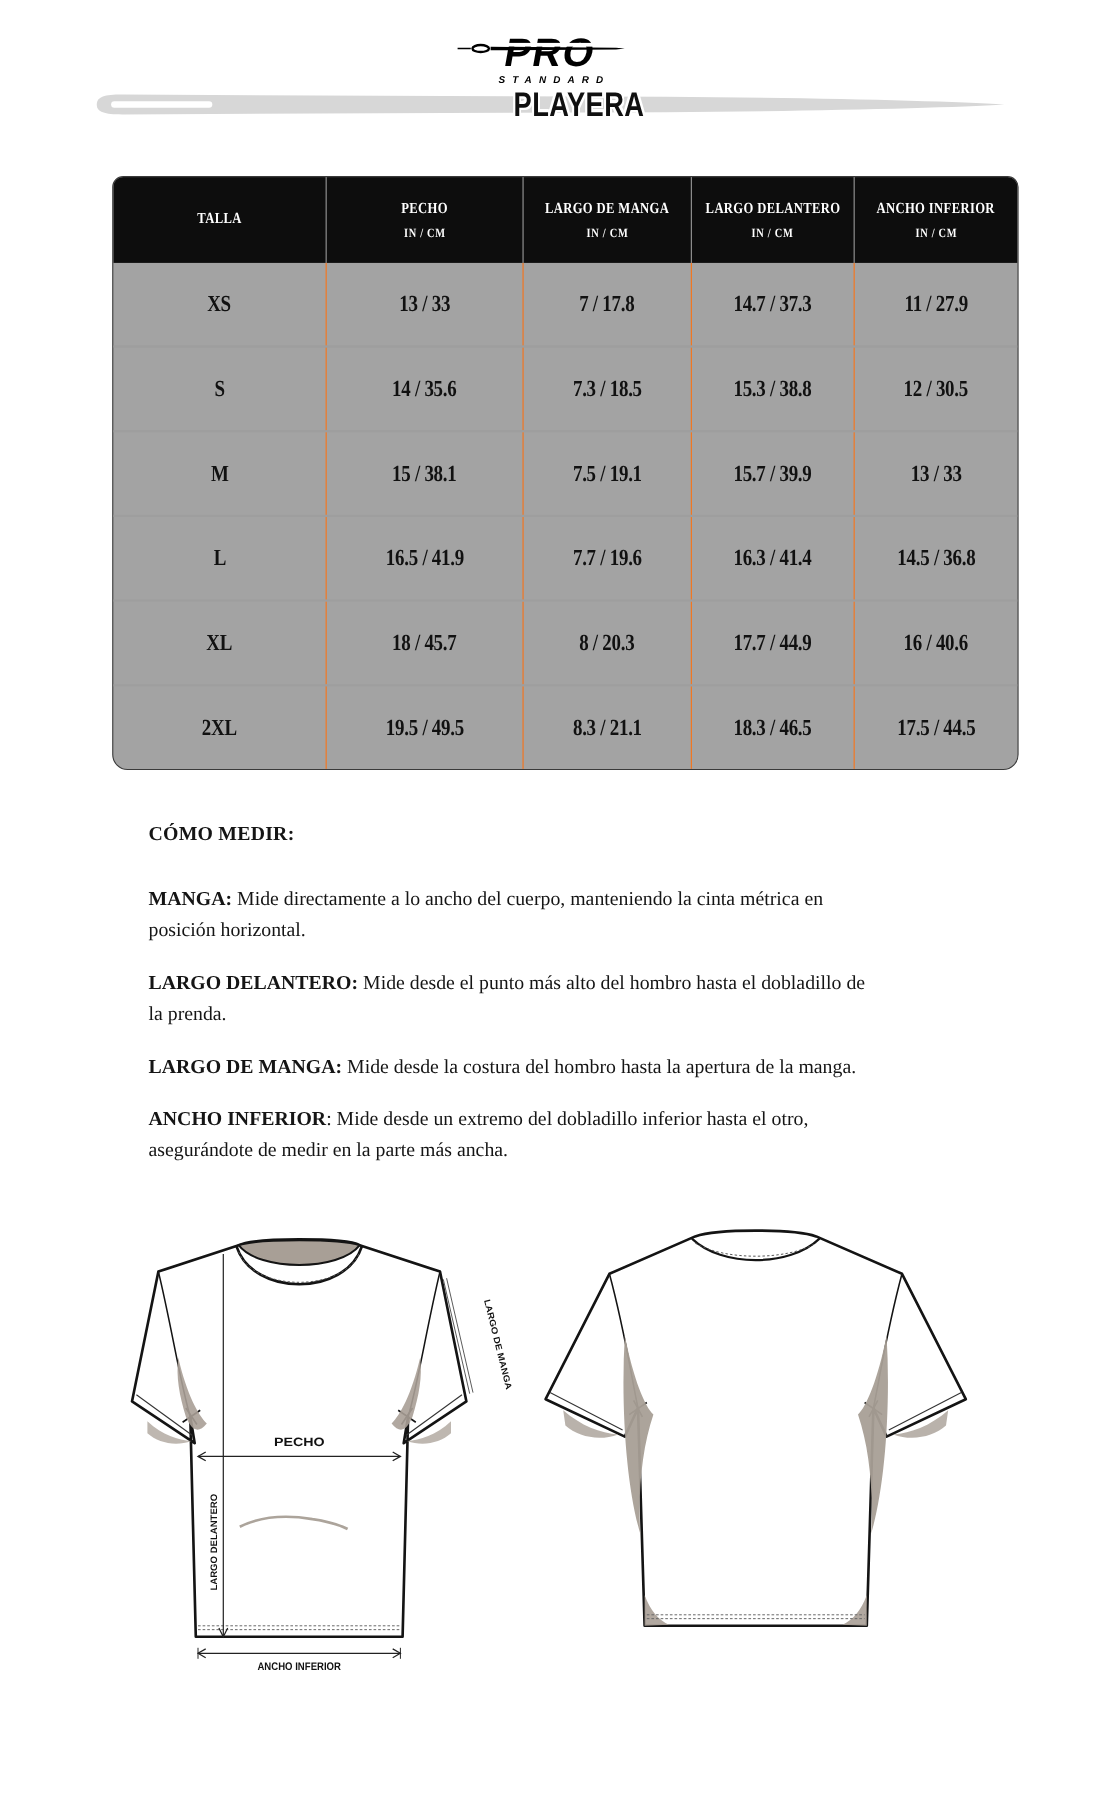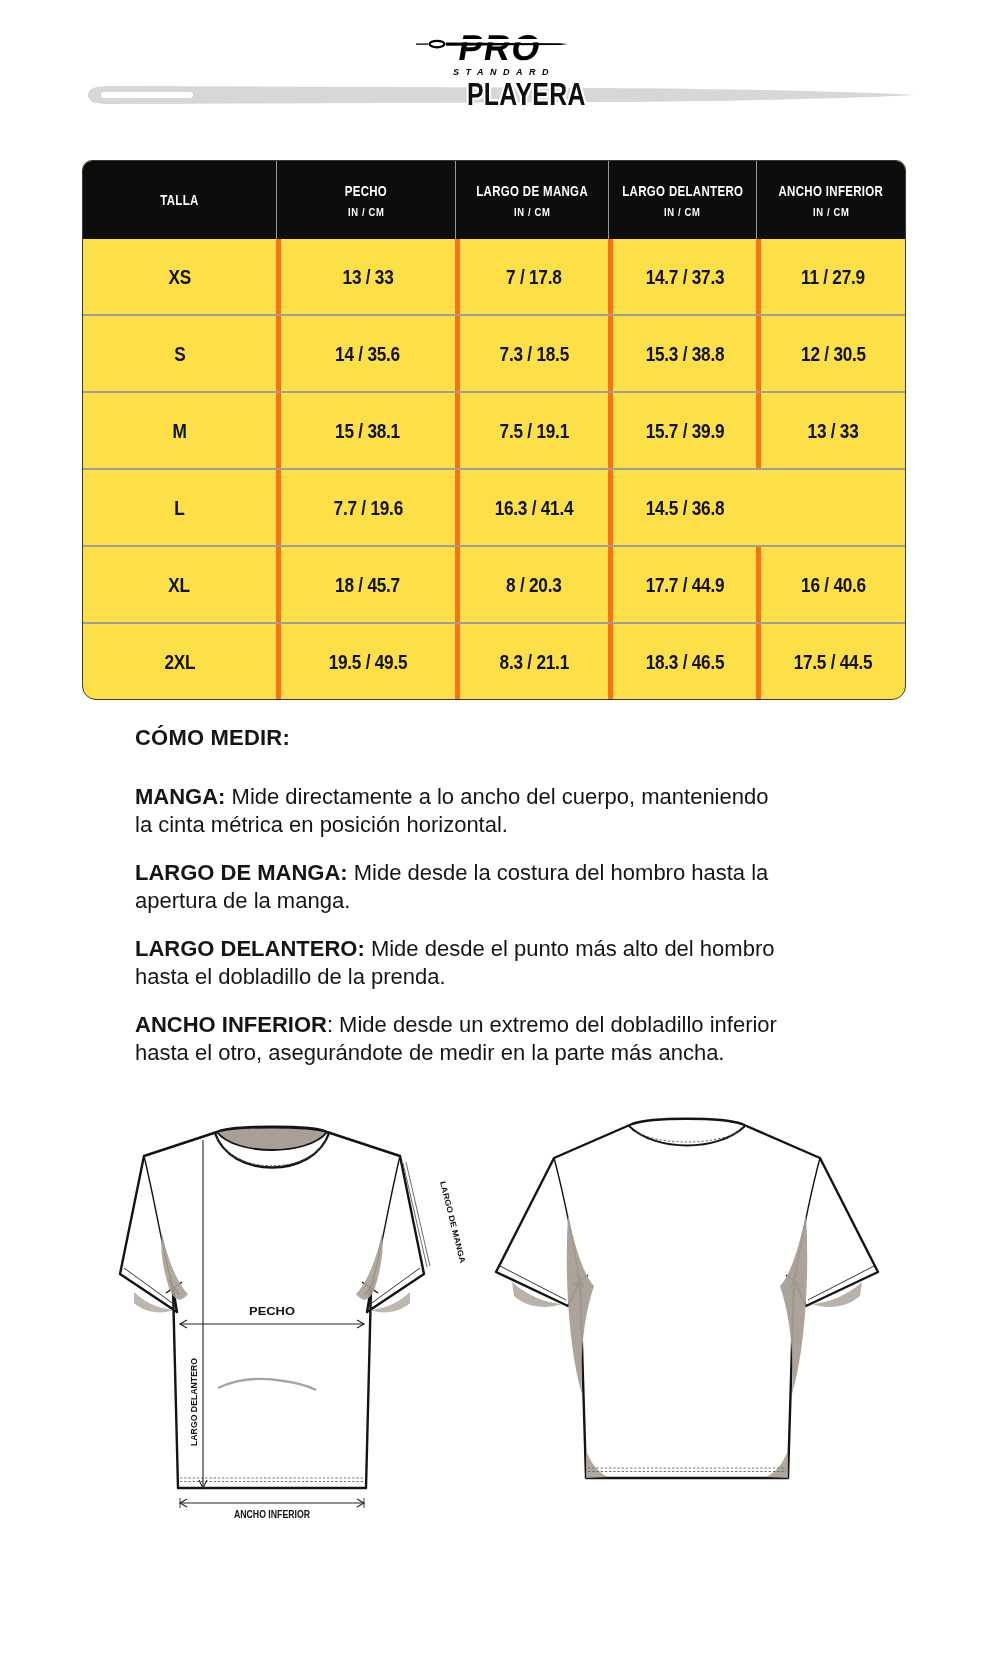--- a/index.html
+++ b/index.html
@@ -11,39 +11,39 @@
   
   .logo-svg{position:absolute;left:380px;top:14px;width:240px;height:64px;}
   .needle-band{position:absolute;left:85px;top:84px;width:830px;height:22px;}
   .page-title{position:absolute;left:0;top:77px;width:956px;text-align:center;
     font-size:31px;font-weight:800;color:#101010;letter-spacing:.5px;z-index:2;margin-left:48px;}
   .page-title .cond{transform:scaleX(.8);
     text-shadow:-2px 0 0 #fff,2px 0 0 #fff,0 -2px 0 #fff,0 2px 0 #fff,
                 -2px -2px 0 #fff,2px 2px 0 #fff,-2px 2px 0 #fff,2px -2px 0 #fff;}
 
   
-  .size-table{position:absolute;left:82px;top:160px;width:822px;
-    border:1.5px solid #3a3a3a;border-radius:10px 10px 14px 14px;overflow:hidden;background:#fde047;}
+  .size-table{position:absolute;left:102px;top:160px;width:822px;
+    border:1.5px solid #3a3a3a;border-radius:10px 10px 14px 14px;overflow:hidden;background:#a3a3a3;font-family:Liberation Serif, serif;}
   .thead,.trow{display:grid;grid-template-columns:23.5% 21.7% 18.7% 18% 18.1%;}
   .thead{background:#0d0d0d;color:#fff;height:78px;}
   .hcell{display:flex;flex-direction:column;align-items:center;justify-content:center;
     gap:7px;border-left:1px solid #9a9a9a;}
   .hcell:first-child{border-left:none;}
   .hlabel{font-size:14px;font-weight:700;letter-spacing:.4px;}
   .hsub{font-size:11.5px;font-weight:700;letter-spacing:.8px;}
   .trow{height:75px;border-top:2px solid #9e9e9e;}
   .trow:first-child{border-top:none;}
   .cell{display:flex;align-items:center;justify-content:center;
-    border-left:5px solid #f97316;font-weight:700;font-size:21px;color:#111;}
+    border-left:1px solid #f97316;font-weight:700;font-size:21px;color:#111;}
   .cell:first-child{border-left:none;}
   .cell .cond{letter-spacing:-.3px;}
 
   
-  .measure{position:absolute;left:135px;top:724px;width:655px;
-    font-family:Liberation Sans, sans-serif;font-size:22px;line-height:28px;color:#151515;}
+  .measure{position:absolute;left:135px;top:744px;width:655px;
+    font-family:Liberation Serif, serif;font-size:18px;line-height:28px;color:#151515;}
   .measure .mh{font-weight:700;margin:0 0 31px 0;letter-spacing:.2px;}
   .measure p{margin:0 0 20px 0;}
   .measure b{font-weight:700;}
 
   
   .front-shirt{position:absolute;left:100px;top:1116px;width:370px;height:405px;}
   .back-shirt{position:absolute;left:472px;top:1110px;width:430px;height:400px;}
   svg text{font-family:"Liberation Sans",sans-serif;}
 </style>
 </head>
@@ -143,20 +143,23 @@
           </div>
           <div class="cell">
             <span class="cond">13 / 33</span>
           </div>
         </div>
         <div class="trow">
           <div class="cell">
             <span class="cond">L</span>
           </div>
           <div class="cell">
+            <span class="cond">16.5 / 41.9</span>
+          </div>
+          <div class="cell">
             <span class="cond">7.7 / 19.6</span>
           </div>
           <div class="cell">
             <span class="cond">16.3 / 41.4</span>
           </div>
           <div class="cell">
             <span class="cond">14.5 / 36.8</span>
           </div>
         </div>
         <div class="trow">
@@ -192,22 +195,22 @@
           <div class="cell">
             <span class="cond">17.5 / 44.5</span>
           </div>
         </div>
       </div>
   </div>
 
   <div class="measure">
     <div class="mh">CÓMO MEDIR:</div>
     <p><b>MANGA:</b><span> Mide directamente a lo ancho del cuerpo, manteniendo la cinta métrica en posición horizontal.</span></p>
+    <p><b>LARGO DELANTERO:</b><span> Mide desde el punto más alto del hombro hasta el dobladillo de la prenda.</span></p>
     <p><b>LARGO DE MANGA:</b><span> Mide desde la costura del hombro hasta la apertura de la manga.</span></p>
-    <p><b>LARGO DELANTERO:</b><span> Mide desde el punto más alto del hombro hasta el dobladillo de la prenda.</span></p>
     <p><b>ANCHO INFERIOR</b><span>: Mide desde un extremo del dobladillo inferior hasta el otro, asegurándote de medir en la parte más ancha.</span></p>
   </div>
 
   <svg class="front-shirt" viewBox="0 0 370 405" aria-hidden="true">
 
     <path d="M117,16 C130,9 214,9 227,16 L300,40 L324,158 L267,196 L271,172 L266,372 L78,372 L73,172 L77,196 L20,158 L44,40 Z" fill="#ffffff" stroke="#141414" stroke-width="2.4" stroke-linejoin="round"></path>
 
     <path d="M117,16 C135,10 209,10 227,16 C209,40 135,40 117,16 Z" fill="#a89f96" stroke="#141414" stroke-width="1.8"></path>
 
     <path d="M115,17 C130,63 214,63 229,17" fill="none" stroke="#141414" stroke-width="2.4"></path>

